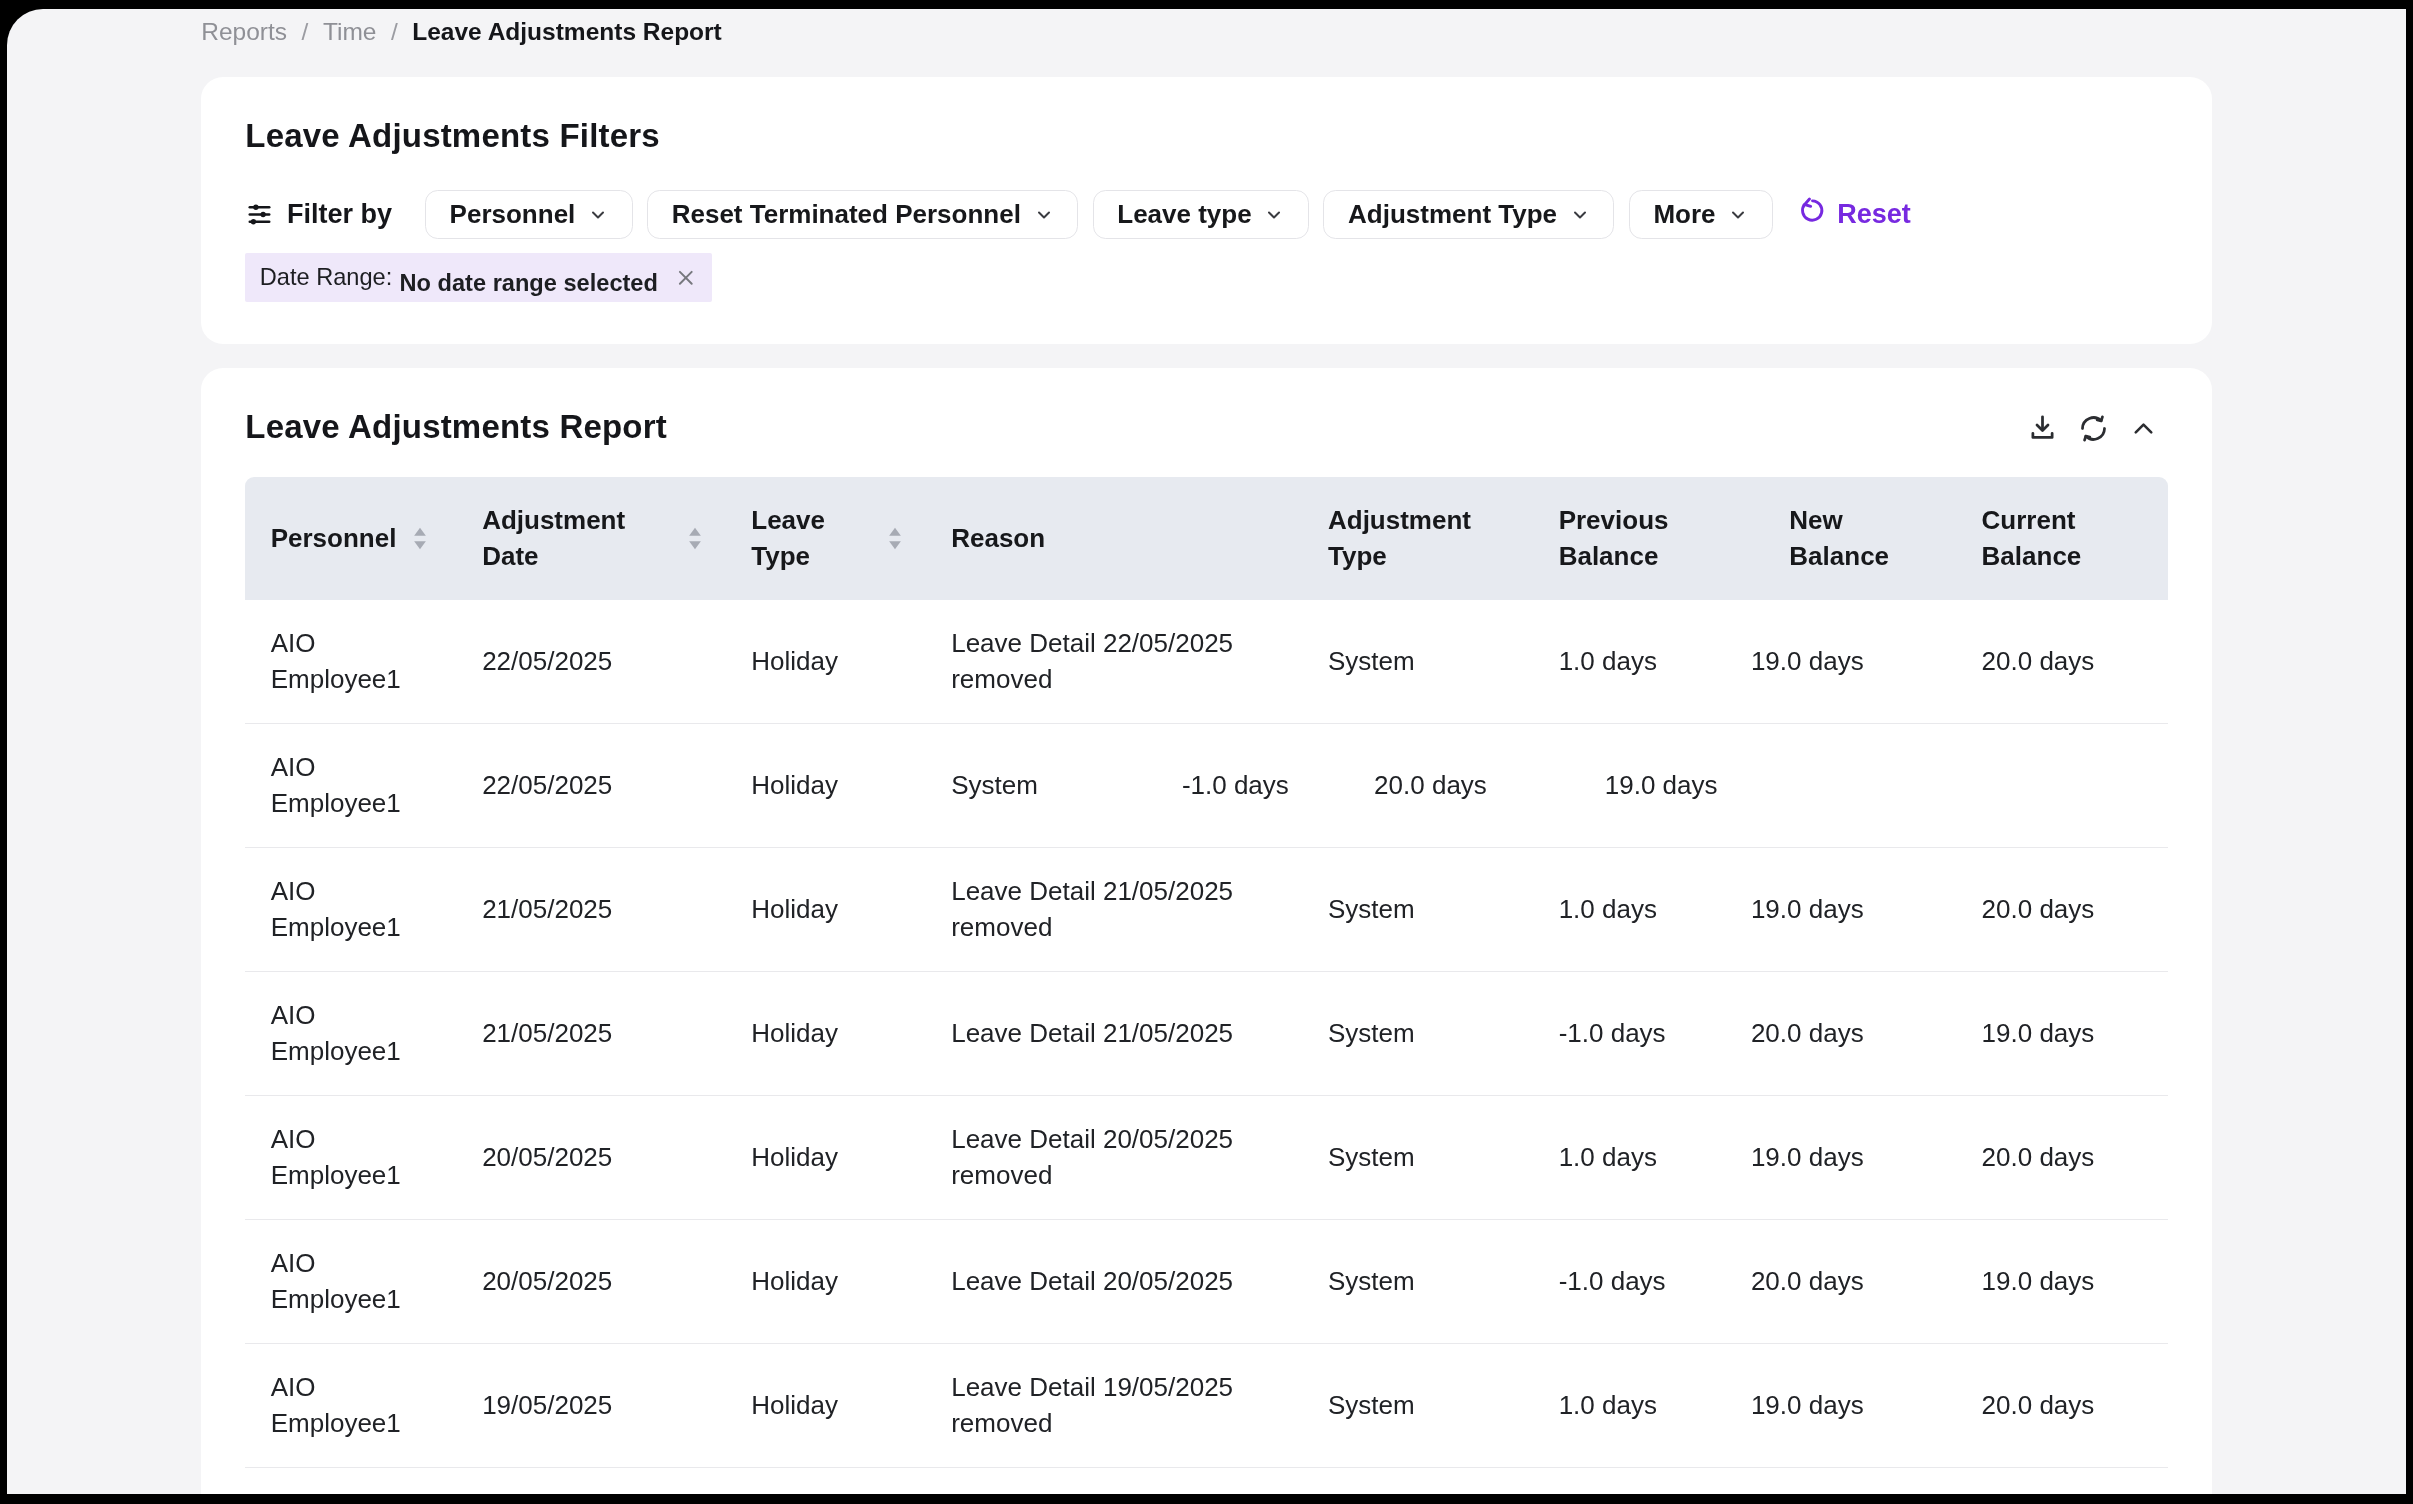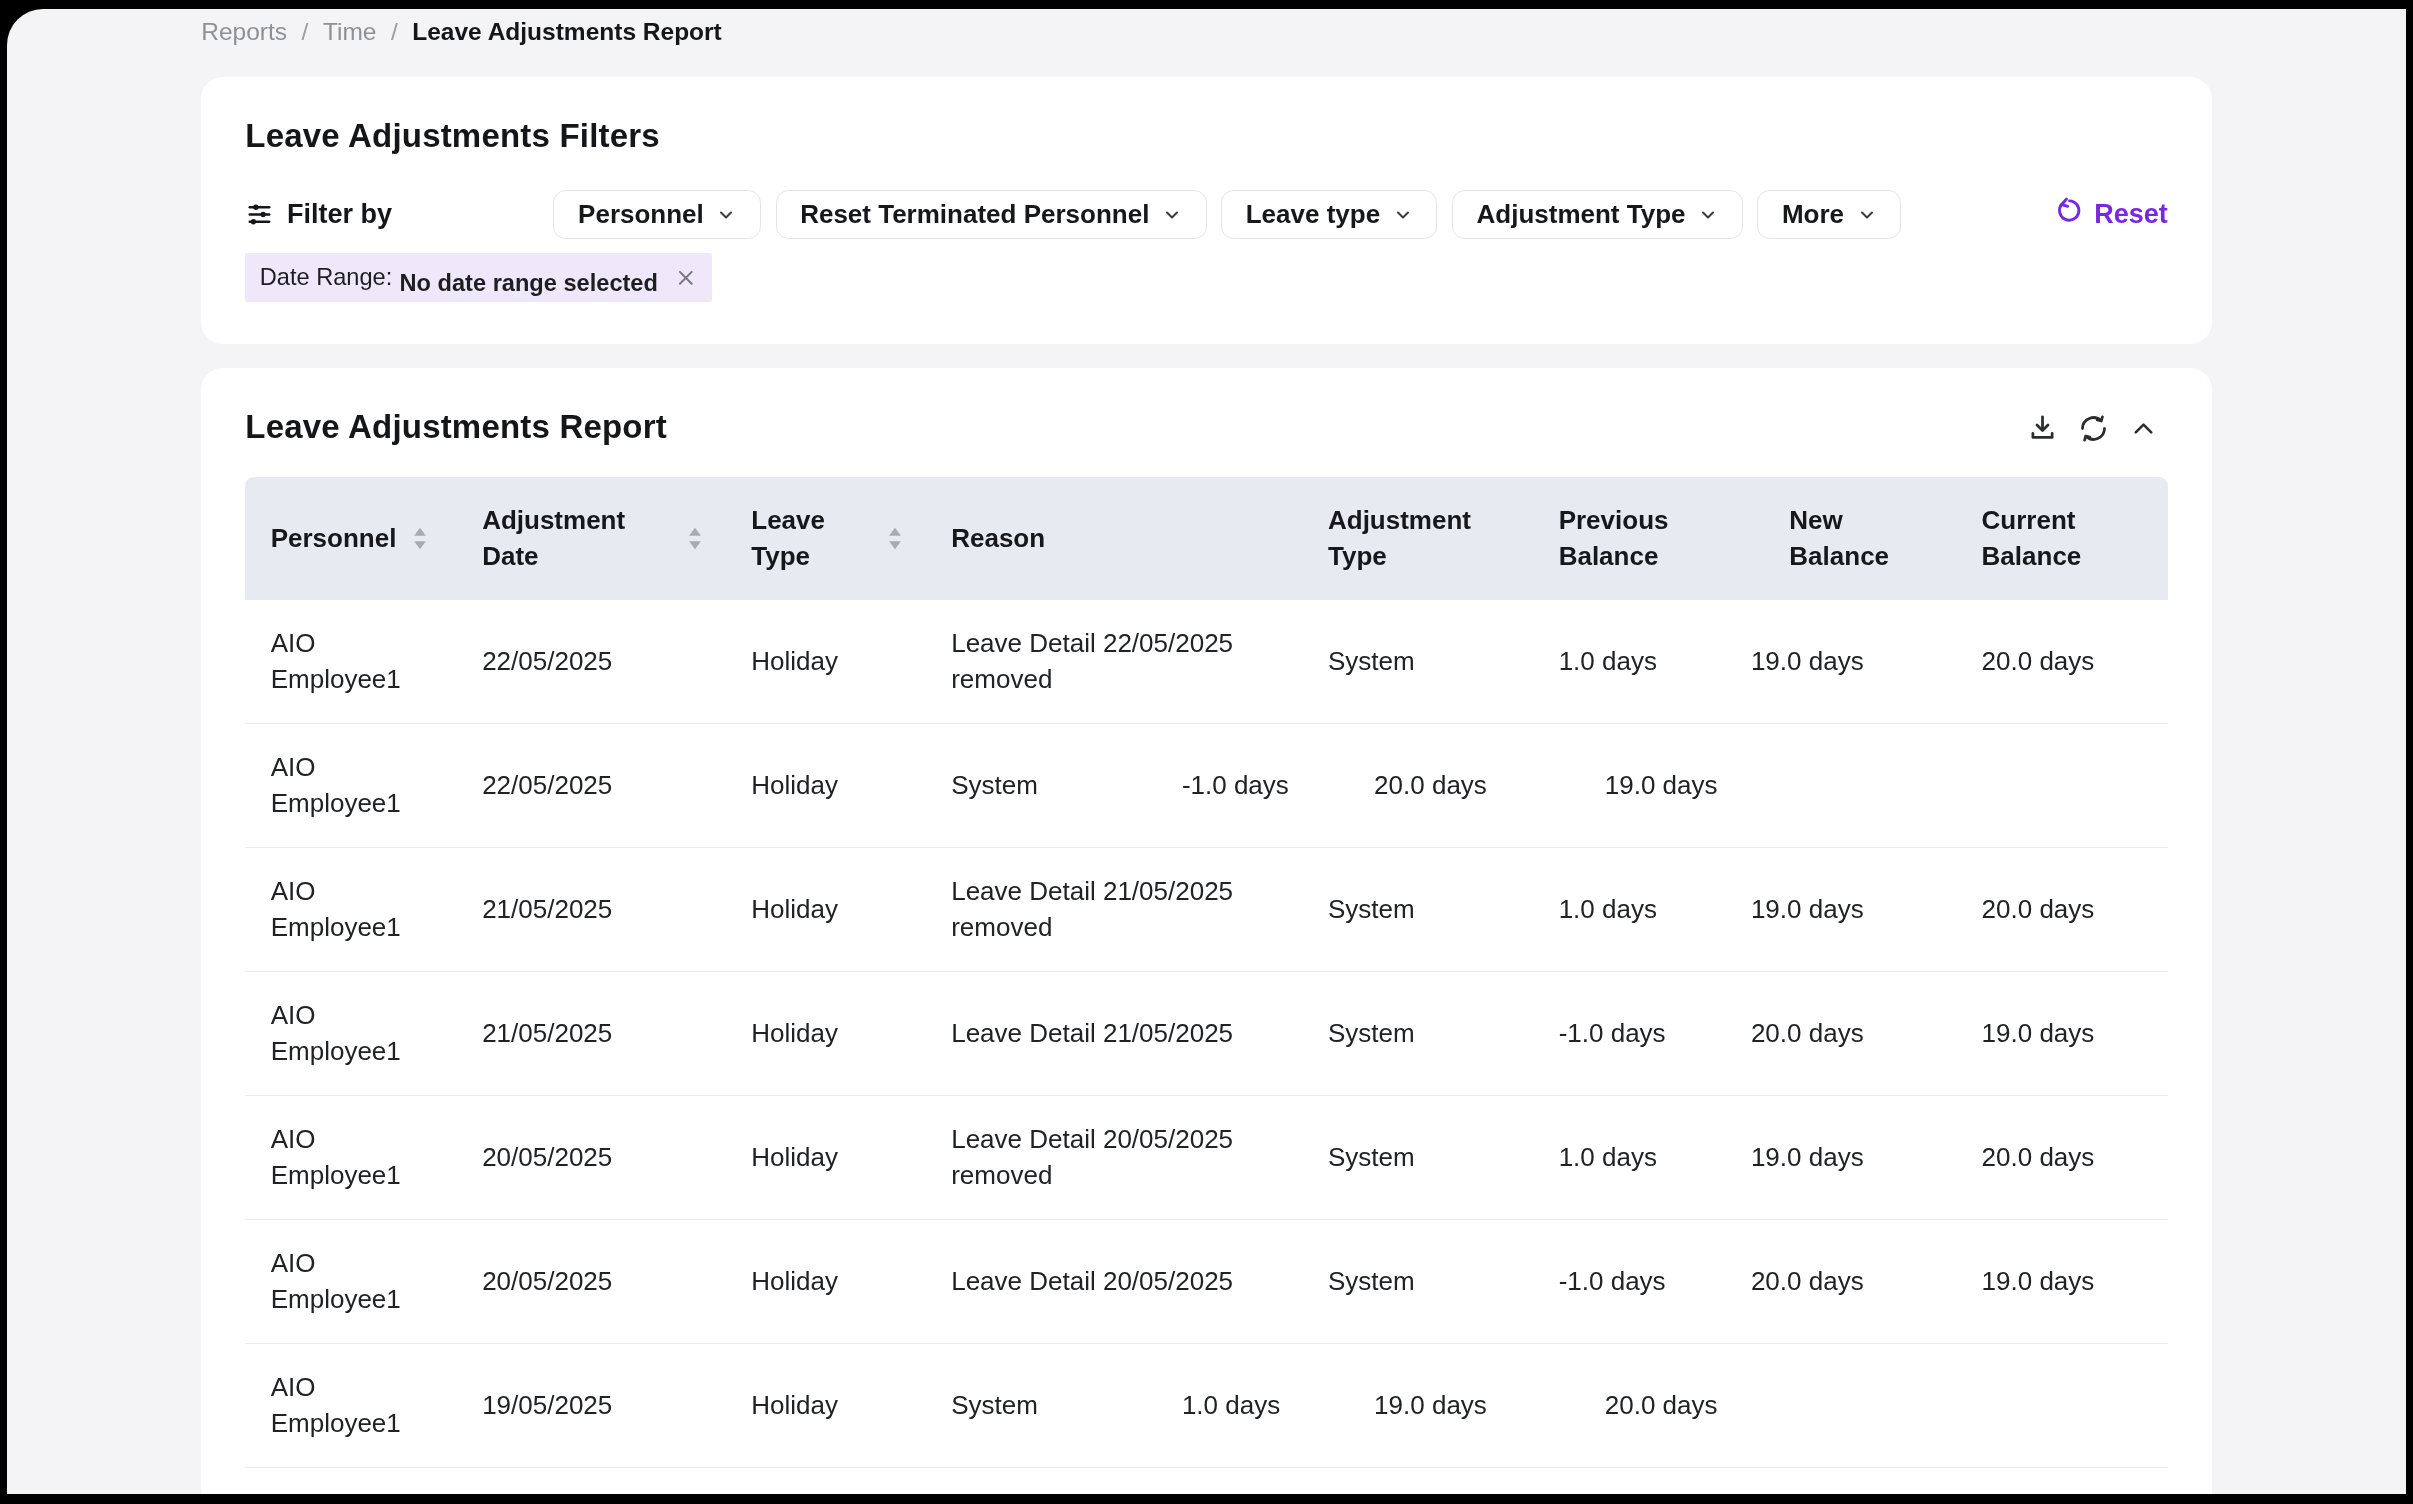--- a/index.html
+++ b/index.html
@@ -29,21 +29,21 @@
   }
   .crumb{color:var(--muted);cursor:pointer;}
   .crumb.current{color:var(--text);font-weight:700;cursor:default;}
   .crumb-sep{color:#9b9ca2;}
   
   .card{
     background:var(--card);border-radius:22px;margin:0 194px;
   }
   .filters-card{margin-top:29px;padding:40px 44px 42px 44px;}
   .card-title{font-size:33px;font-weight:700;color:var(--text);letter-spacing:0.2px;}
-  .filters-row{display:flex;align-items:center;margin-top:35px;justify-content:space-between;}
+  .filters-row{display:flex;align-items:center;margin-top:35px;}
   .filter-by{display:flex;align-items:center;gap:12.7px;font-size:27px;font-weight:700;color:var(--text);margin-right:33px;}
   .filter-by svg{display:block;}
   .dropdowns{display:flex;align-items:center;gap:14.5px;}
   .dd-btn{
     display:flex;align-items:center;gap:12.7px;background:#fff;
     border:1.8px solid var(--btn-border);border-radius:12.7px;
     padding:8.2px 23.6px;font-size:26px;font-weight:700;color:#17181b;
     font-family:"Liberation Sans",sans-serif;cursor:pointer;min-height:47px;
   }
   .dd-btn svg{display:block;margin-top:1.8px;}
@@ -311,20 +311,21 @@
             <div class="t-cell col-3">Leave Detail 20/05/2025</div>
             <div class="t-cell col-4">System</div>
             <div class="t-cell col-5">-1.0 days</div>
             <div class="t-cell col-6">20.0 days</div>
             <div class="t-cell col-7">19.0 days</div>
           </div>
           <div class="t-row">
             <div class="t-cell col-0">AIO Employee1</div>
             <div class="t-cell col-1">19/05/2025</div>
             <div class="t-cell col-2">Holiday</div>
+            <div class="t-cell col-3">Leave Detail 19/05/2025 removed</div>
             <div class="t-cell col-4">System</div>
             <div class="t-cell col-5">1.0 days</div>
             <div class="t-cell col-6">19.0 days</div>
             <div class="t-cell col-7">20.0 days</div>
           </div>
           <div class="t-row">
             <div class="t-cell col-0">AIO</div>
           </div>
         </div>
     </div>

